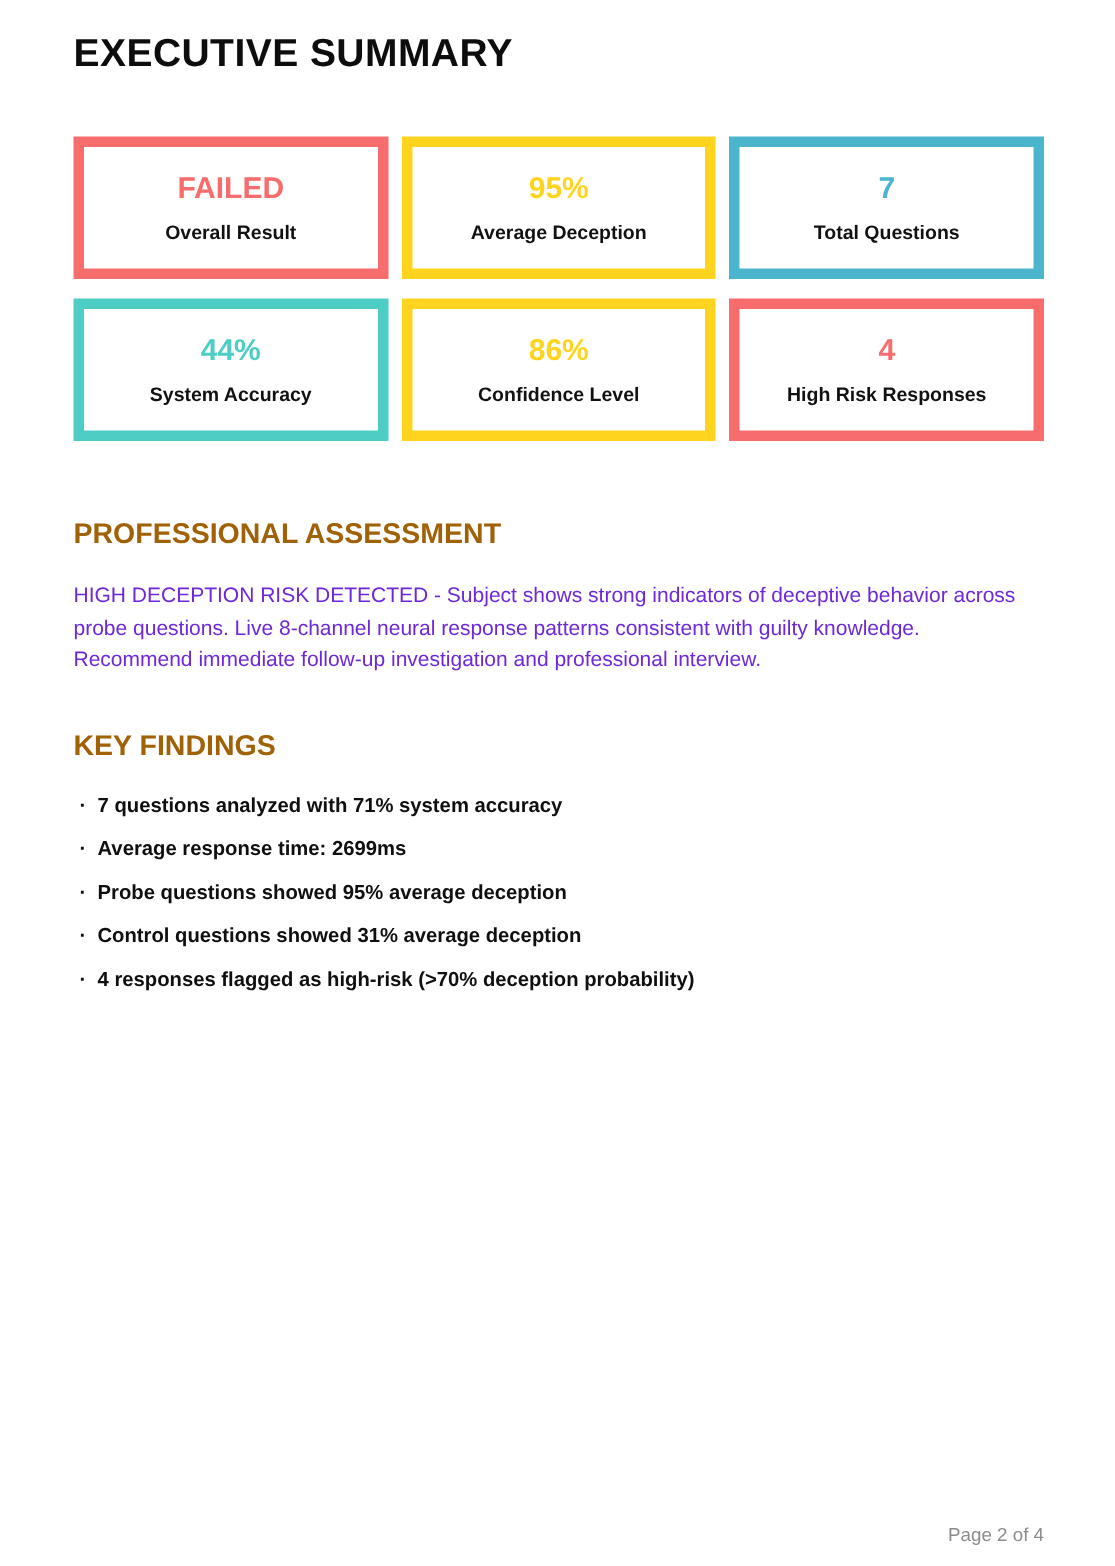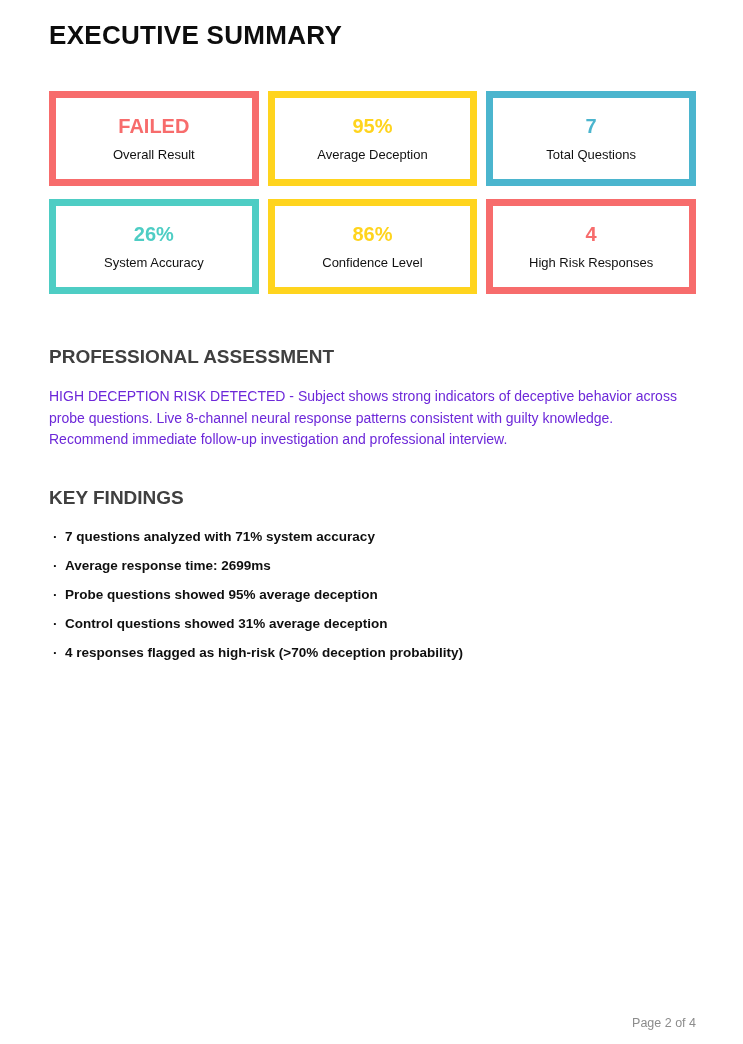--- a/index.html
+++ b/index.html
@@ -49,29 +49,29 @@
     text-align: center;
   }
   .card .value {
     font-size: 20px;
     font-weight: bold;
     line-height: 22px;
   }
   .card .label {
     margin-top: 10px;
     font-size: 13px;
-    font-weight: normal;
+    font-weight: bold;
     color: #111111;
   }
   .section-heading {
     margin: 0;
     font-size: 19px;
     line-height: 23px;
     font-weight: bold;
-    color: #404040;
+    color: #a16207;
   }
   .pa-heading { margin-top: 51px; }
   .pa-body {
     margin: 18px 0 0 0;
     font-size: 14px;
     line-height: 21.5px;
     color: #6d28d9;
     max-width: 648px;
   }
   .kf-heading { margin-top: 35px; }
@@ -120,21 +120,21 @@
       <div class="value" style="color: rgb(255, 212, 30);">95%</div>
       <div class="label">Average Deception</div>
     </div>
 
     <div class="card" style="border-color: rgb(75, 181, 206);">
       <div class="value" style="color: rgb(75, 181, 206);">7</div>
       <div class="label">Total Questions</div>
     </div>
 
     <div class="card" style="border-color: rgb(78, 205, 196);">
-      <div class="value" style="color: rgb(78, 205, 196);">26%</div>
+      <div class="value" style="color: rgb(78, 205, 196);">44%</div>
       <div class="label">System Accuracy</div>
     </div>
 
     <div class="card" style="border-color: rgb(255, 212, 30);">
       <div class="value" style="color: rgb(255, 212, 30);">86%</div>
       <div class="label">Confidence Level</div>
     </div>
 
     <div class="card" style="border-color: rgb(247, 108, 108);">
       <div class="value" style="color: rgb(247, 108, 108);">4</div>

